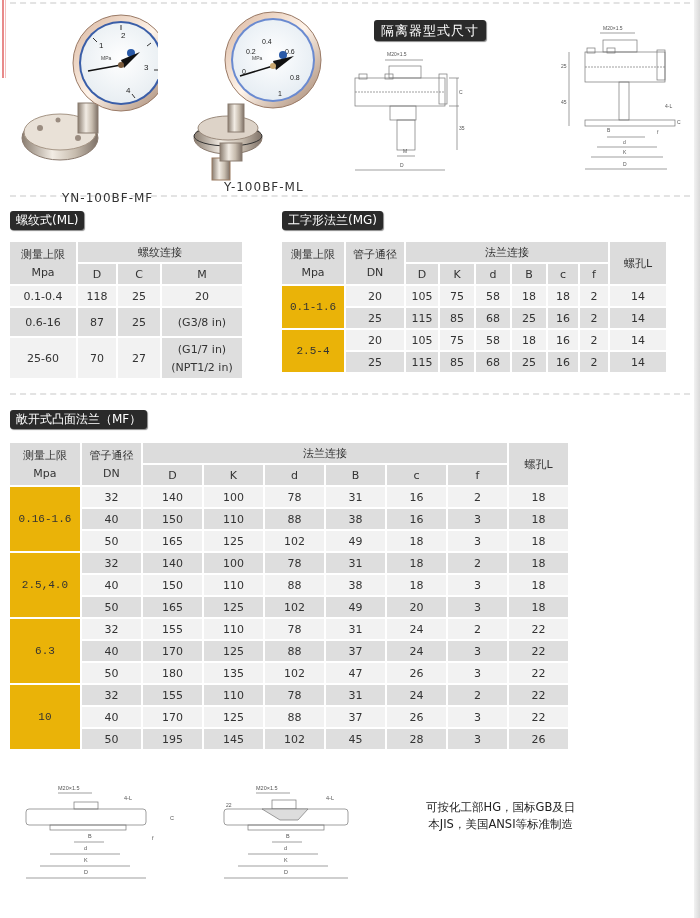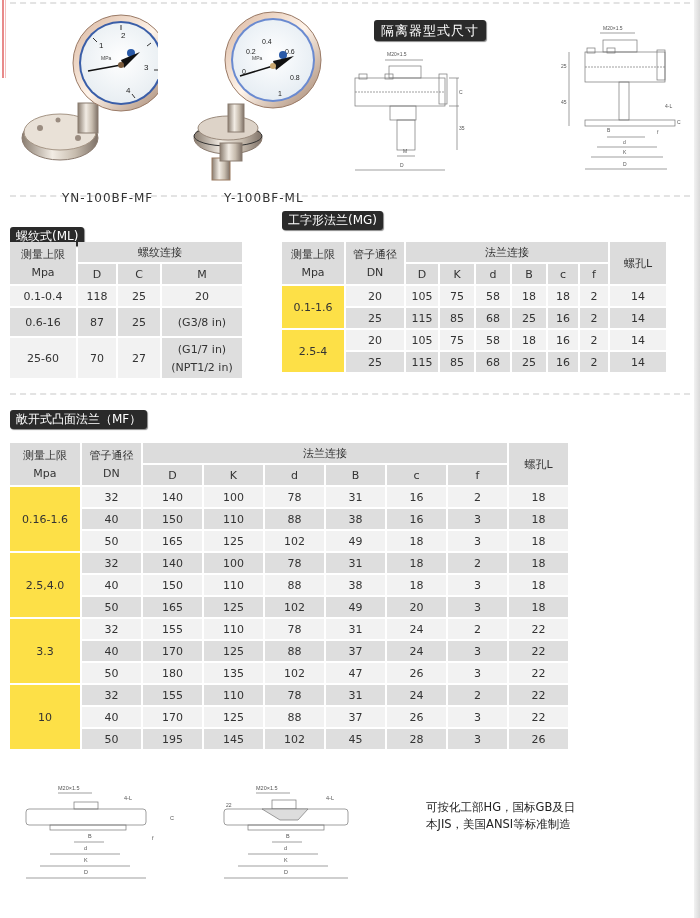--- a/index.html
+++ b/index.html
@@ -11,22 +11,22 @@
   .rshade { right: 0; top: 0; width: 6px; height: 918px; background: linear-gradient(to right, #f2f2f2, #d9d9d9); }
   .dash { height: 0; border-top: 2px dashed #e3e3e3; }
   .badge { background: #2a2a2a; color: #fff; font-size: 12px; padding: 2px 6px; border-radius: 3px; line-height: 15px; white-space: nowrap; box-shadow: 1px 1px 1px #888; }
   .badge.big { font-size: 13px; padding: 3px 7px; letter-spacing: 1px; }
   .caption { font-size: 12px; letter-spacing: 1px; color: #333; margin-top: 15px; }
   table.spec { border-collapse: separate; border-spacing: 2px; font-size: 11px; color: #333; }
   table.spec td { text-align: center; vertical-align: middle; padding: 0; }
   .hd { background: #dcdcdc; }
   .r1 { background: #f2f2f2; }
   .r2 { background: #dedede; }
-  .rs { background: #fde047; }
-  .note { font-size: 11.5px; line-height: 17px; color: #222; }
+  .rs { background: #eab308; font-family: Liberation Mono, monospace; }
+  .note { font-size: 11.5px; line-height: 17px; color: #222; text-align: center; }
   svg text { font-family: "Liberation Sans", sans-serif; }
 </style>
 </head>
 <body>
 
 <div class="abs redline"></div>
 <div class="abs redline2"></div>
 <div class="abs rshade"></div>
 
 <div class="abs dash" style="left:10px; top:2px; width:680px;"></div>
@@ -115,21 +115,21 @@
     <text x="95" y="46" font-size="7" fill="#222">0.6</text>
     <text x="100" y="72" font-size="7" fill="#222">0.8</text>
     <text x="88" y="88" font-size="7" fill="#222">1</text>
     <text x="62" y="52" font-size="5" fill="#444">MPa</text>
     <circle cx="93" cy="47" r="4" fill="#2a5aa8"></circle>
     <line x1="83" y1="58" x2="50" y2="68" stroke="#111" stroke-width="1.6"></line>
     <polygon points="83,53 104,48 86,62" fill="#111"></polygon>
     <circle cx="83" cy="58" r="3" fill="#caa870"></circle>
   </svg>
 </div>
-<div class="abs caption" style="left:224px; top:176px;">Y-100BF-ML</div>
+<div class="abs caption" style="left:224px; top:165px;">Y-100BF-ML</div>
 
 <div class="abs badge big" style="left:374px; top:20px;">隔离器型式尺寸</div>
 
 <div class="abs" style="left:345px; top:50px; width:120px; height:125px;">
   <svg width="120" height="125" viewBox="0 0 120 125" fill="none" stroke="#777" stroke-width="0.7">
     <text x="42" y="6" font-size="5" fill="#555" stroke="none">M20×1.5</text>
     <line x1="40" y1="10" x2="78" y2="10"></line>
     <rect x="10" y="28" width="90" height="28"></rect>
     <rect x="14" y="24" width="8" height="5"></rect>
       <rect x="40" y="24" width="8" height="5"></rect>
@@ -173,21 +173,21 @@
     <line x1="62" y1="115" x2="100" y2="115"></line>
     <text x="78" y="122" font-size="5" fill="#555" stroke="none">d</text>
     <line x1="52" y1="125" x2="112" y2="125"></line>
     <text x="78" y="132" font-size="5" fill="#555" stroke="none">K</text>
     <line x1="46" y1="135" x2="118" y2="135"></line>
     <text x="78" y="144" font-size="5" fill="#555" stroke="none">D</text>
     <line x1="40" y1="147" x2="122" y2="147"></line>
   </svg>
 </div>
 
-<div class="abs badge" style="left:10px; top:211px;margin-top:16px;">螺纹式(ML)</div>
+<div class="abs badge" style="left:10px; top:211px;">螺纹式(ML)</div>
 <table class="abs spec" style="left:8px; top:240px; width:236px;">
   <colgroup>
       <col style="width:66px">
       <col style="width:38px">
       <col style="width:42px">
       <col style="width:80px">
     </colgroup>
   <tbody>
       <tr style="height:20px">
     <td class="hd" rowspan="2">
@@ -398,21 +398,21 @@
         <td class="r2">50</td>
         <td class="r2">165</td>
         <td class="r2">125</td>
         <td class="r2">102</td>
         <td class="r2">49</td>
         <td class="r2">20</td>
         <td class="r2">3</td>
         <td class="r2">18</td>
       </tr>
       <tr style="height: 20px;">
-        <td rowspan="3" class="rs">3.3</td>
+        <td rowspan="3" class="rs">6.3</td>
         <td class="r1">32</td>
         <td class="r1">155</td>
         <td class="r1">110</td>
         <td class="r1">78</td>
         <td class="r1">31</td>
         <td class="r1">24</td>
         <td class="r1">2</td>
         <td class="r1">22</td>
       </tr>
       <tr style="height: 20px;">

